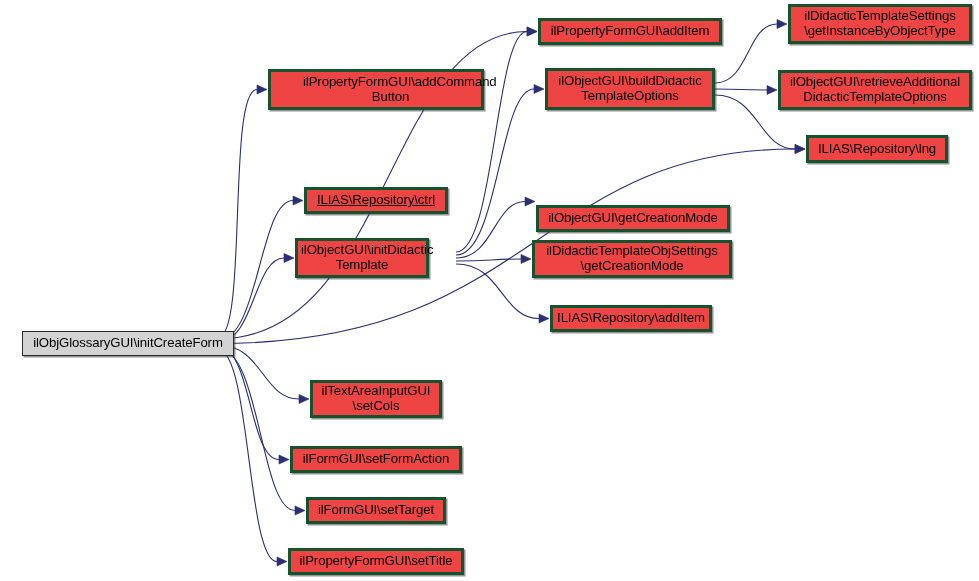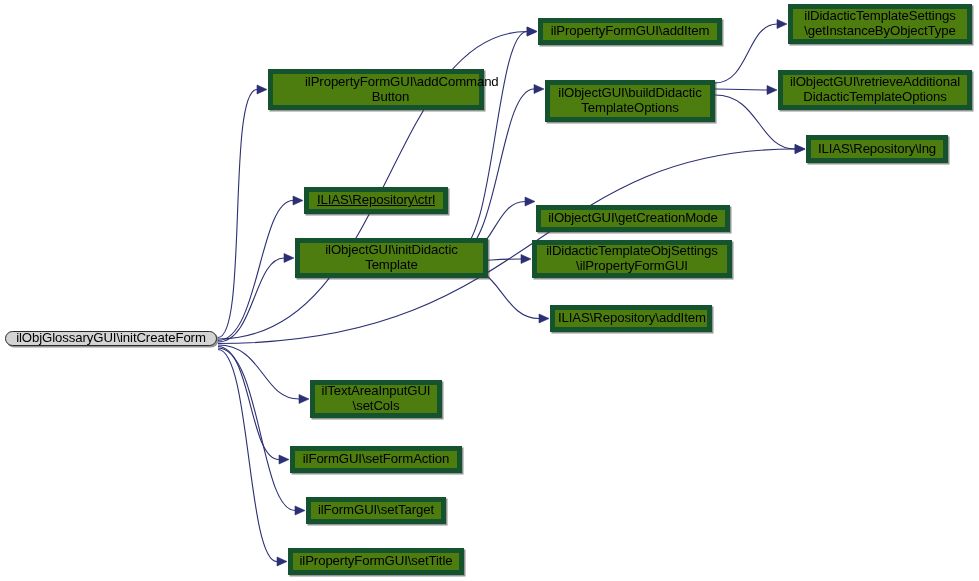--- a/index.html
+++ b/index.html
@@ -28,22 +28,22 @@
     stroke-width: 1.1;
   }
   .edge-head {
     fill: #2b2f73;
     stroke: #2b2f73;
     stroke-width: 0.6;
   }
   .node {
     position: absolute;
     box-sizing: border-box;
-    border: 5px solid #14532d;
-    background: #4d7c0f;
+    border: 3px solid #14532d;
+    background: #ef4444;
     color: #000000;
     display: flex;
     align-items: center;
     justify-content: center;
     text-align: center;
     line-height: 1.12;
     font-size: 13.2px;
     letter-spacing: -0.1px;
     padding: 0 3px;
     box-shadow: 1.5px 1.5px 0 rgba(60,60,60,0.55);
@@ -92,60 +92,60 @@
       <path class="edge-path" d="M 456,264 C 501.65,264 501.65,318.5 539,318.5"></path>
       <polygon class="edge-head" points="549,318.5 539,314 539,323"></polygon>
       <path class="edge-path" d="M 715,83 C 749.1,83 747,24 777,24"></path>
       <polygon class="edge-head" points="787,24 777,19.5 777,28.5"></polygon>
       <path class="edge-path" d="M 715,89 C 745,89 737,90 767,90"></path>
       <polygon class="edge-head" points="777,90 767,85.5 767,94.5"></polygon>
       <path class="edge-path" d="M 715,95 C 759,95 759,149 795,149"></path>
       <polygon class="edge-head" points="805,149 795,144.5 795,153.5"></polygon>
     </svg>
   <div id="nodes-layer">
-      <div class="node root" style="left: 5px; top: 331px; width: 212px; height: 15px; border-radius: 12px;">
+      <div class="node root" style="left: 22px; top: 331px; width: 212px; height: 25px;">
         <span class="node-label">ilObjGlossaryGUI\initCreateForm</span>
       </div>
       <div class="node" style="left: 268px; top: 69px; width: 216px; height: 41px; padding-left: 32px;">
         <span class="node-label">ilPropertyFormGUI\addCommand
 Button</span>
       </div>
       <div class="node" style="left: 304px; top: 187px; width: 144px; height: 27px; text-decoration: underline;">
         <span class="node-label">ILIAS\Repository\ctrl</span>
       </div>
-      <div class="node" style="left: 295px; top: 238px; width: 193px; height: 40px;">
+      <div class="node" style="left: 295px; top: 238px; width: 134px; height: 40px;">
         <span class="node-label">ilObjectGUI\initDidactic
 Template</span>
       </div>
       <div class="node" style="left: 310px; top: 380px; width: 132px; height: 38px; justify-content: center;">
         <span class="node-label">ilTextAreaInputGUI
 \setCols</span>
       </div>
       <div class="node" style="left: 290px; top: 446px; width: 172px; height: 27px;">
         <span class="node-label">ilFormGUI\setFormAction</span>
       </div>
       <div class="node" style="left: 306px; top: 497px; width: 140px; height: 27px;">
         <span class="node-label">ilFormGUI\setTarget</span>
       </div>
       <div class="node" style="left: 288px; top: 548px; width: 176px; height: 27px;">
         <span class="node-label">ilPropertyFormGUI\setTitle</span>
       </div>
       <div class="node" style="left: 538px; top: 18px; width: 184px; height: 27px;">
         <span class="node-label">ilPropertyFormGUI\addItem</span>
       </div>
-      <div class="node" style="left: 545px; top: 68px; width: 170px; height: 42px; margin-top: 12px;">
+      <div class="node" style="left: 545px; top: 68px; width: 170px; height: 42px;">
         <span class="node-label">ilObjectGUI\buildDidactic
 TemplateOptions</span>
       </div>
       <div class="node" style="left: 536px; top: 188px; width: 194px; height: 27px; margin-top: 17px;">
         <span class="node-label">ilObjectGUI\getCreationMode</span>
       </div>
       <div class="node" style="left: 532px; top: 240px; width: 200px; height: 38px;">
         <span class="node-label">ilDidacticTemplateObjSettings
-\ilPropertyFormGUI</span>
+\getCreationMode</span>
       </div>
       <div class="node" style="left: 550px; top: 305px; width: 162px; height: 27px;">
         <span class="node-label">ILIAS\Repository\addItem</span>
       </div>
       <div class="node" style="left: 788px; top: 4px; width: 184px; height: 40px;">
         <span class="node-label">ilDidacticTemplateSettings
 \getInstanceByObjectType</span>
       </div>
       <div class="node" style="left: 778px; top: 70px; width: 194px; height: 40px; justify-content: flex-end;">
         <span class="node-label">ilObjectGUI\retrieveAdditional

